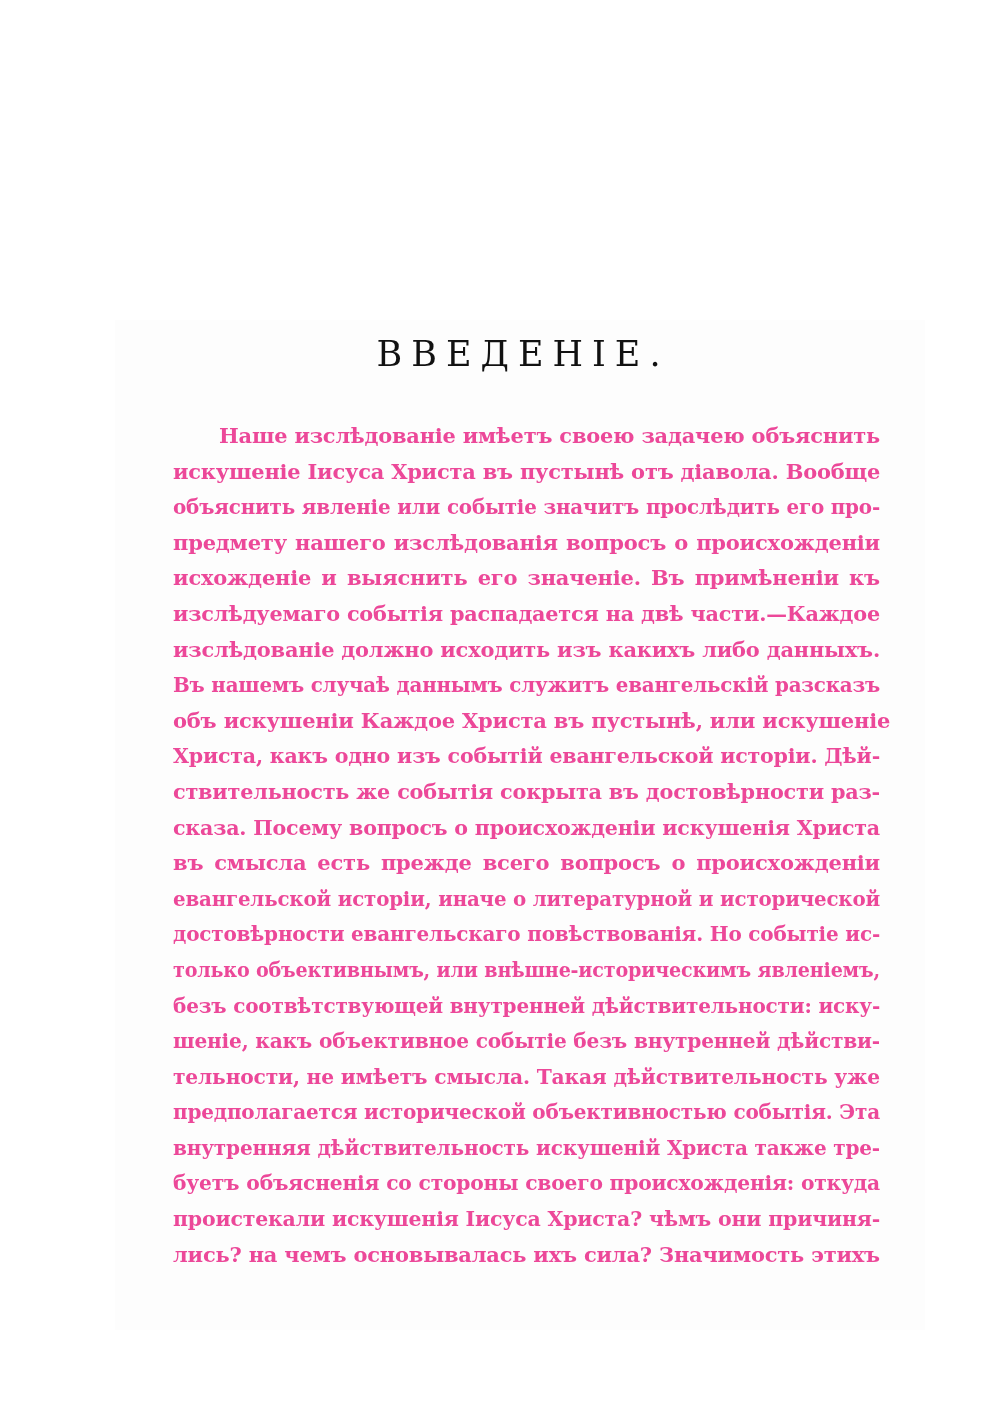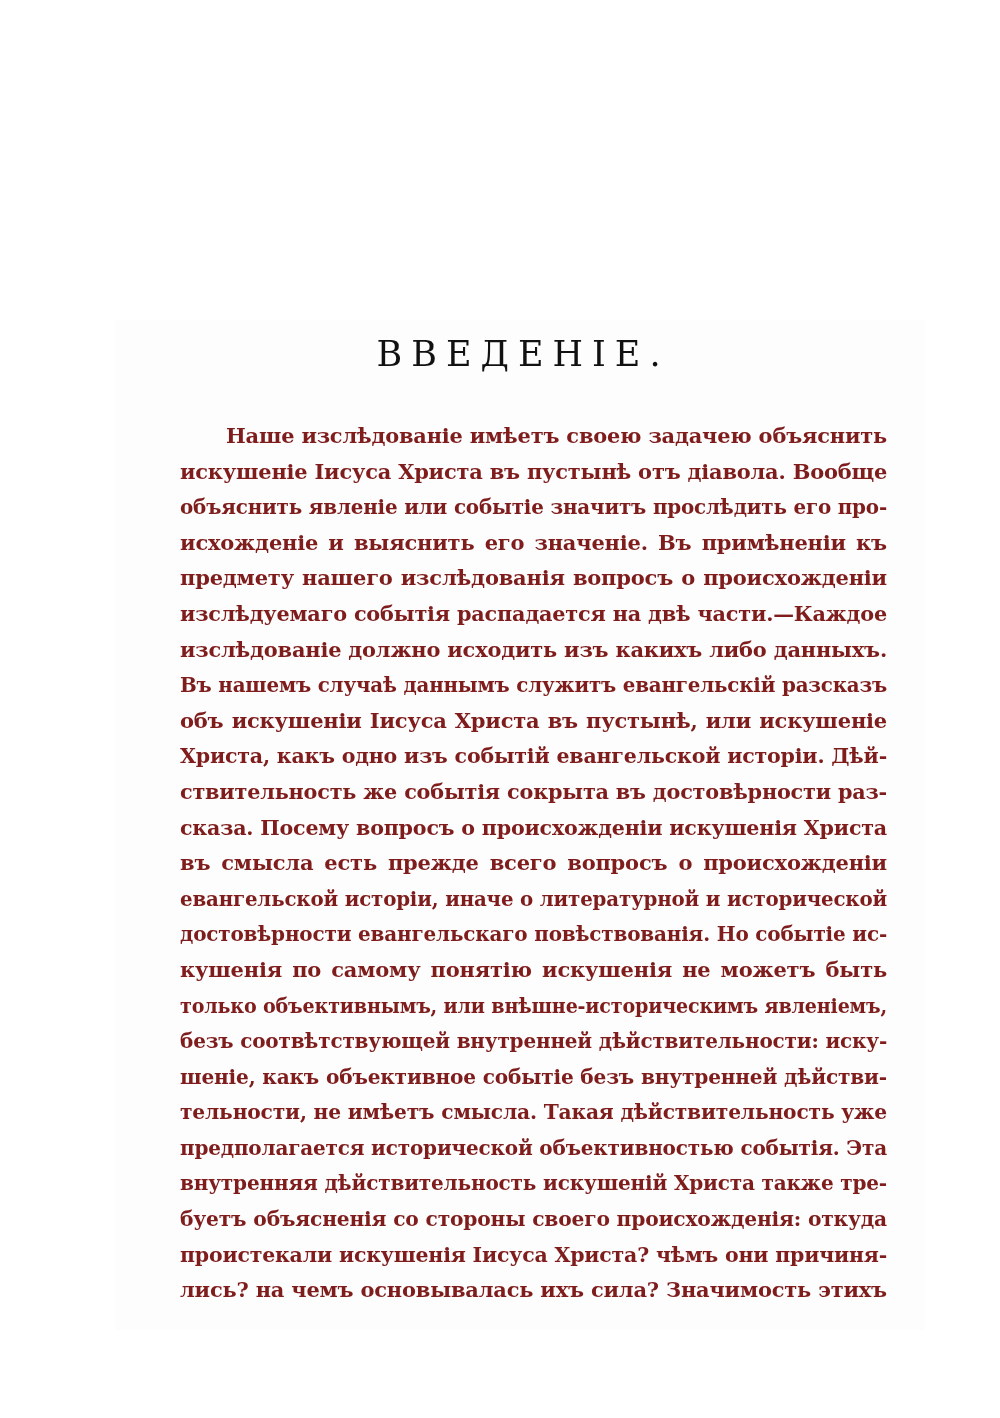--- a/index.html
+++ b/index.html
@@ -30,26 +30,26 @@
       font-family: "DejaVu Serif", serif;
       font-size: 35px;
       letter-spacing: 9px;
       color: #111111;
       line-height: 40px;
       margin: 0;
       font-weight: normal;
     }
     .body-text {
       position: absolute;
-      left: 180px;
+      left: 173px;
       top: 418px;
       width: 707px;
       font-family: "DejaVu Serif", serif;
       font-size: 21px;
-      color: #7f1d1d;
+      color: #ec4899;
       margin: 0;
     }
     .line {
       display: block;
       height: 35.6px;
       line-height: 35.6px;
       white-space: nowrap;
       text-align: justify;
       text-align-last: justify;
       font-weight: bold;
@@ -67,33 +67,32 @@
 <body>
 
 <div class="scan-area"></div>
 
 <h1 class="title">ВВЕДЕНІЕ.</h1>
 
 <div class="body-text">
   <span class="line indent" style="width: 709.607px; padding-left: 46.1696px; box-sizing: border-box; transform: scaleX(0.996326);">Наше изслѣдованіе имѣетъ своею задачею объяснить</span>
   <span class="line" style="width: 709.359px; padding-left: 0px; box-sizing: border-box; transform: scaleX(0.996674);">искушеніе Іисуса Христа въ пустынѣ отъ діавола. Вообще</span>
   <span class="line" style="width: 746.281px; padding-left: 0px; box-sizing: border-box; transform: scaleX(0.947364);">объяснить явленіе или событіе значитъ прослѣдить его про-</span>
+  <span class="line">предмету нашего изслѣдованія вопросъ о происхожденіи</span>
   <span class="line">исхожденіе и выяснить его значеніе. Въ примѣненіи къ</span>
-  <span class="line">предмету нашего изслѣдованія вопросъ о происхожденіи</span>
   <span class="line" style="width: 713.781px; padding-left: 0px; box-sizing: border-box; transform: scaleX(0.9905);">изслѣдуемаго событія распадается на двѣ части.—Каждое</span>
   <span class="line" style="width: 709.594px; padding-left: 0px; box-sizing: border-box; transform: scaleX(0.996345);">изслѣдованіе должно исходить изъ какихъ либо данныхъ.</span>
   <span class="line" style="width: 748.141px; padding-left: 0px; box-sizing: border-box; transform: scaleX(0.94501);">Въ нашемъ случаѣ даннымъ служитъ евангельскій разсказъ</span>
-  <span class="line">объ искушеніи Іисуса Христа въ пустынѣ, или искушеніе</span>
+  <span class="line">объ искушеніи Каждое Христа въ пустынѣ, или искушеніе</span>
   <span class="line" style="width: 722.594px; padding-left: 0px; box-sizing: border-box; transform: scaleX(0.97842);">Христа, какъ одно изъ событій евангельской исторіи. Дѣй-</span>
   <span class="line" style="width: 714.844px; padding-left: 0px; box-sizing: border-box; transform: scaleX(0.989027);">ствительность же событія сокрыта въ достовѣрности раз-</span>
   <span class="line" style="width: 720.344px; padding-left: 0px; box-sizing: border-box; transform: scaleX(0.981476);">сказа. Посему вопросъ о происхожденіи искушенія Христа</span>
   <span class="line">въ смысла есть прежде всего вопросъ о происхожденіи</span>
   <span class="line" style="width: 749.062px; padding-left: 0px; box-sizing: border-box; transform: scaleX(0.943846);">евангельской исторіи, иначе о литературной и исторической</span>
   <span class="line" style="width: 743.047px; padding-left: 0px; box-sizing: border-box; transform: scaleX(0.951488);">достовѣрности евангельскаго повѣствованія. Но событіе ис-</span>
-  <span class="line">кушенія по самому понятію искушенія не можетъ быть</span>
   <span class="line" style="width: 776.812px; padding-left: 0px; box-sizing: border-box; transform: scaleX(0.91013);">только объективнымъ, или внѣшне-историческимъ явленіемъ,</span>
   <span class="line" style="width: 742.406px; padding-left: 0px; box-sizing: border-box; transform: scaleX(0.952309);">безъ соотвѣтствующей внутренней дѣйствительности: иску-</span>
   <span class="line" style="width: 737.469px; padding-left: 0px; box-sizing: border-box; transform: scaleX(0.958685);">шеніе, какъ объективное событіе безъ внутренней дѣйстви-</span>
   <span class="line" style="width: 733.453px; padding-left: 0px; box-sizing: border-box; transform: scaleX(0.963933);">тельности, не имѣетъ смысла. Такая дѣйствительность уже</span>
   <span class="line" style="width: 742.297px; padding-left: 0px; box-sizing: border-box; transform: scaleX(0.952449);">предполагается исторической объективностью событія. Эта</span>
   <span class="line" style="width: 740.859px; padding-left: 0px; box-sizing: border-box; transform: scaleX(0.954297);">внутренняя дѣйствительность искушеній Христа также тре-</span>
   <span class="line" style="width: 733.312px; padding-left: 0px; box-sizing: border-box; transform: scaleX(0.964118);">буетъ объясненія со стороны своего происхожденія: откуда</span>
   <span class="line" style="width: 724.688px; padding-left: 0px; box-sizing: border-box; transform: scaleX(0.975593);">проистекали искушенія Іисуса Христа? чѣмъ они причиня-</span>
   <span class="line last" style="width: 708.5px; padding-left: 0px; box-sizing: border-box; transform: scaleX(0.997883);">лись? на чемъ основывалась ихъ сила? Значимость этихъ</span>
 </div>

